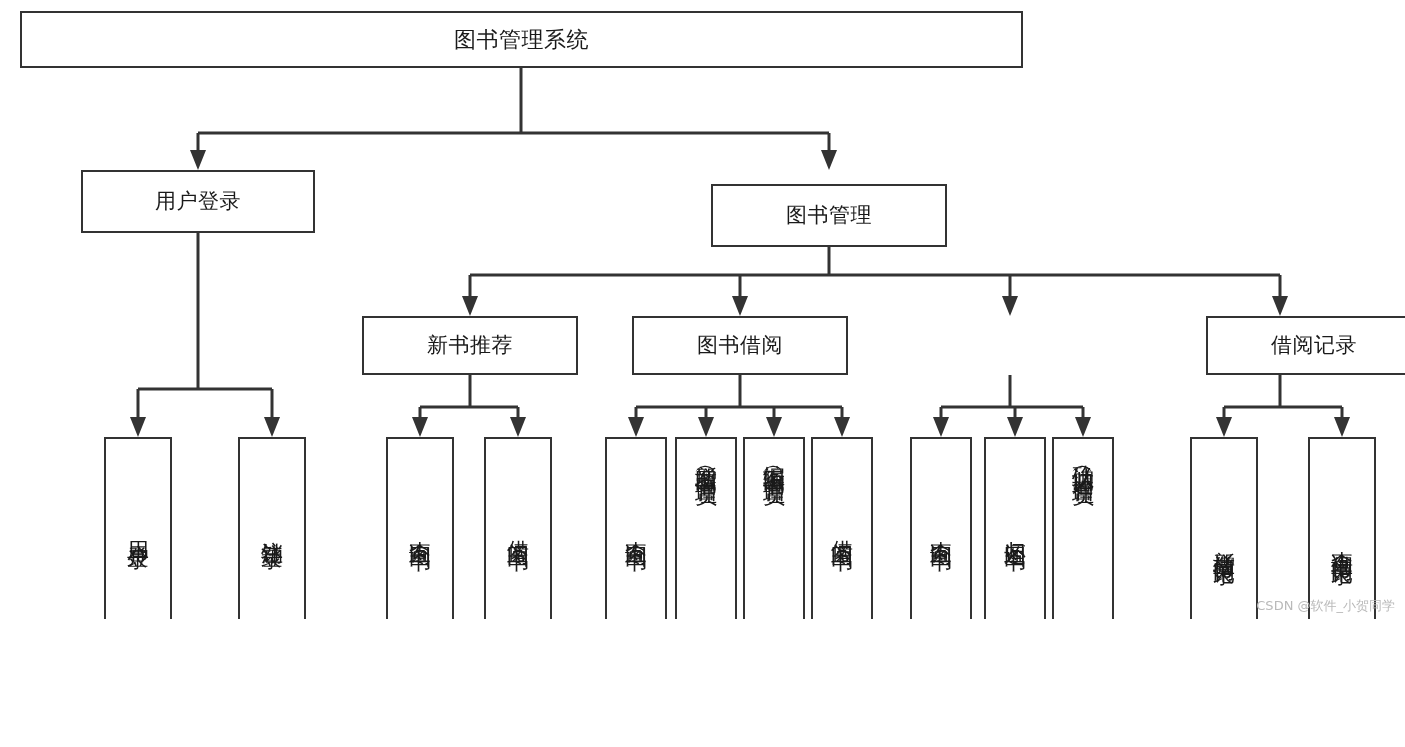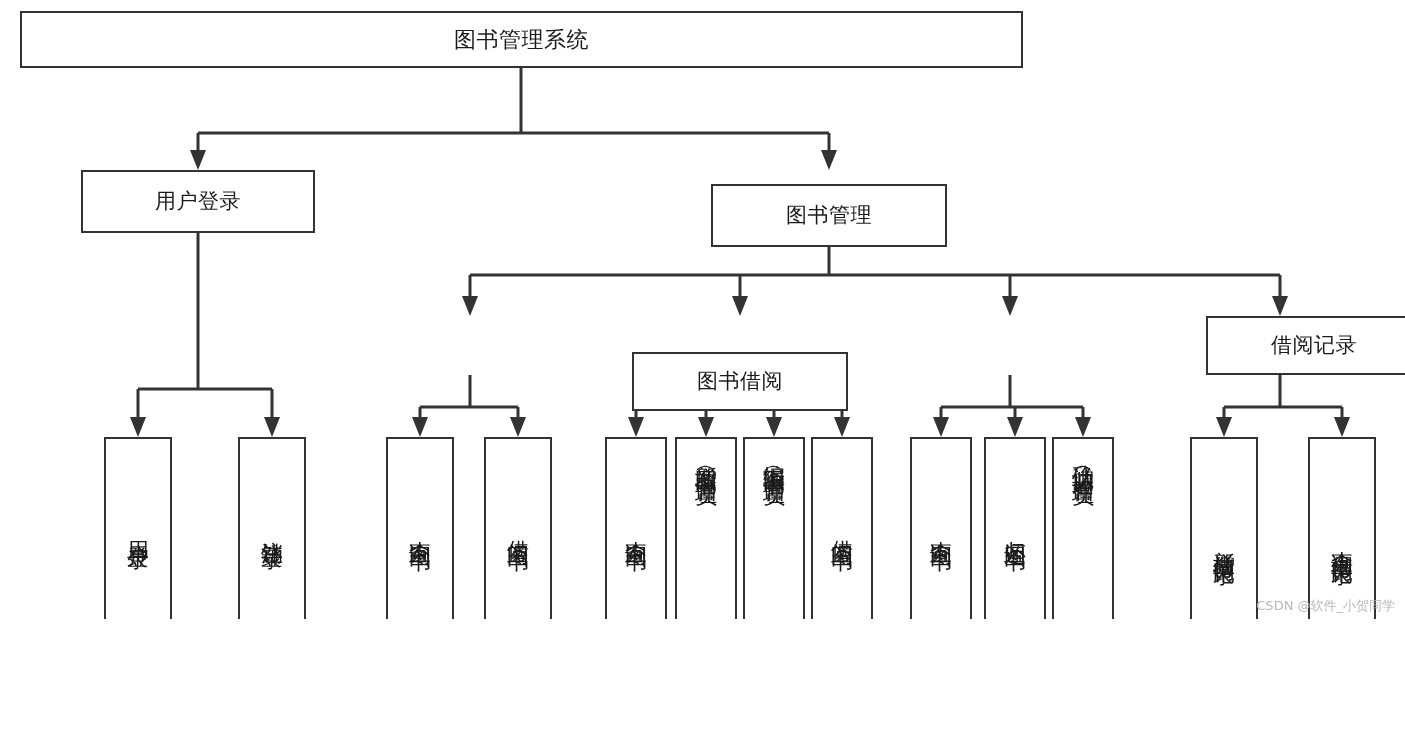--- a/index.html
+++ b/index.html
@@ -146,21 +146,24 @@
     <span class="label">图书管理系统</span>
   </div>
 
   <div class="node horizontal" style="left: 81px; top: 170px; width: 234px; height: 63px;">
     <span class="label">用户登录</span>
   </div>
   <div class="node horizontal" style="left: 711px; top: 184px; width: 236px; height: 63px;">
     <span class="label">图书管理</span>
   </div>
 
-  <div class="node horizontal" style="left: 632px; top: 316px; width: 216px; height: 59px; margin-top: 36px;">
+  <div class="node horizontal" style="left: 362px; top: 316px; width: 216px; height: 59px;">
+    <span class="label">新书推荐</span>
+  </div>
+  <div class="node horizontal" style="left: 632px; top: 316px; width: 216px; height: 59px;">
     <span class="label">图书借阅</span>
   </div>
   <div class="node horizontal" style="left: 1206px; top: 316px; width: 216px; height: 59px;">
     <span class="label">借阅记录</span>
   </div>
 
   <div class="node vertical mid" style="left: 104px; top: 437px; width: 68px; height: 299px;">
     <span class="label">用户登录</span>
   </div>
   <div class="node vertical mid" style="left: 238px; top: 437px; width: 68px; height: 299px;">

